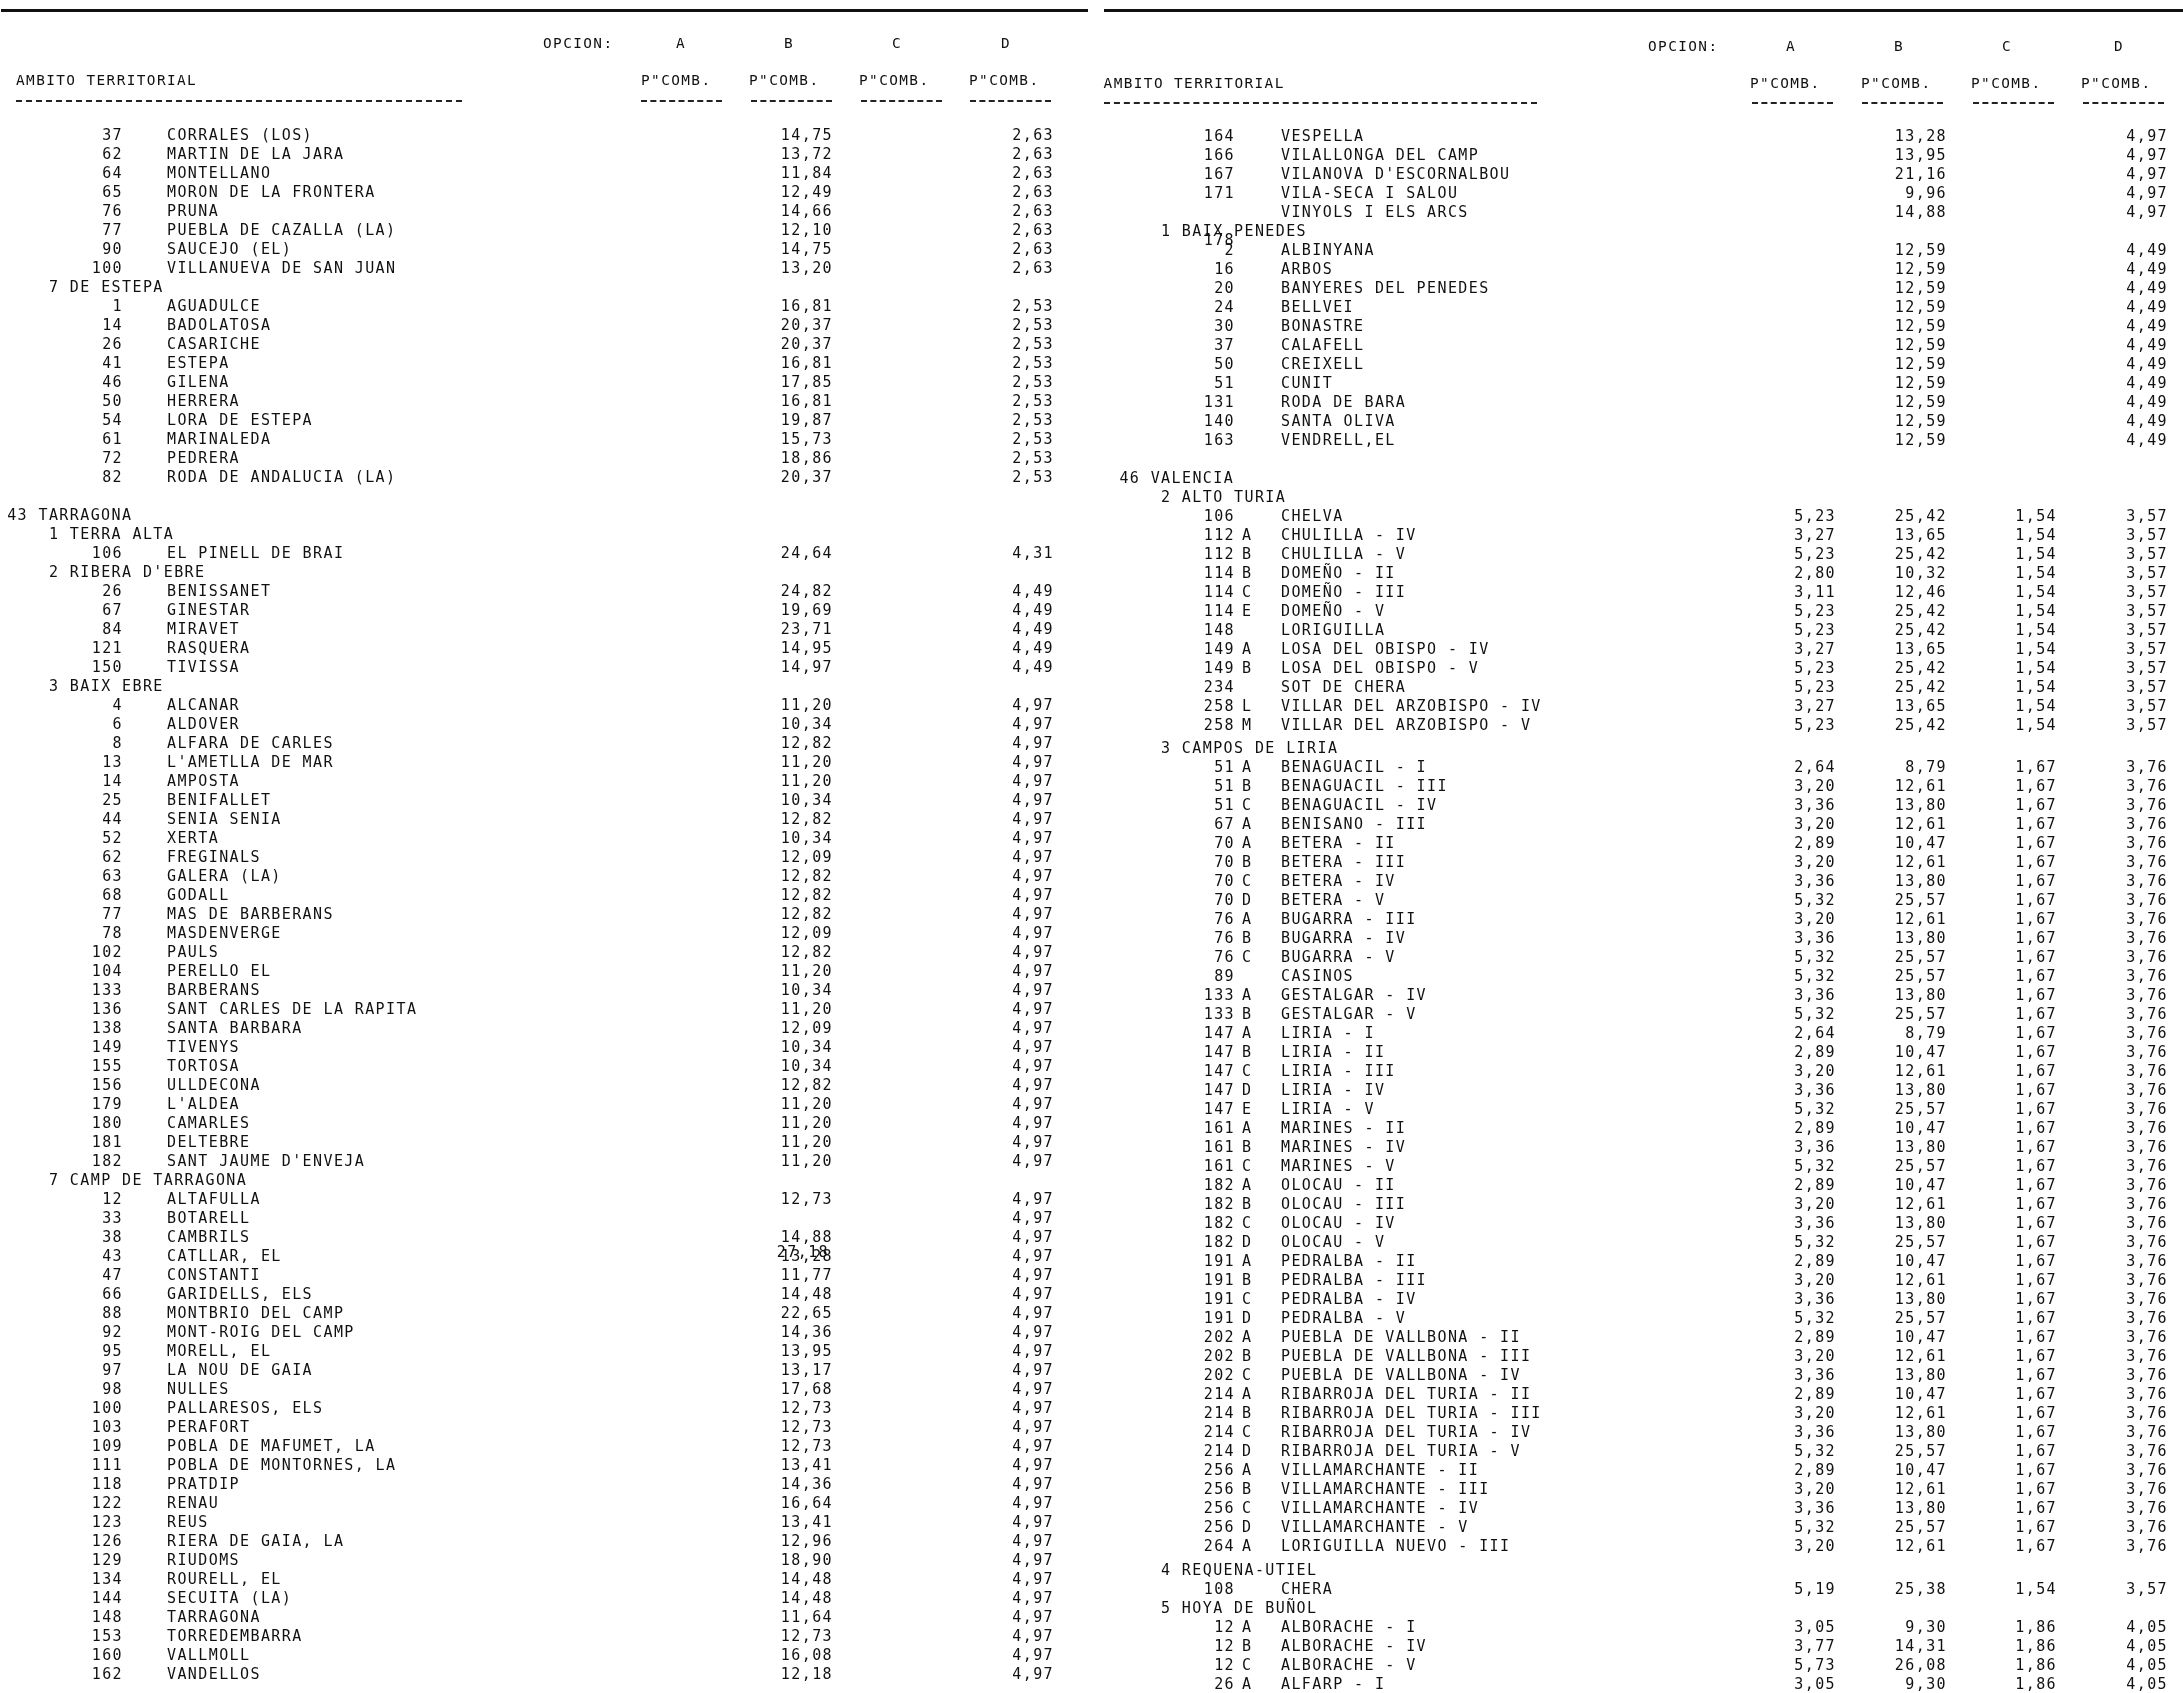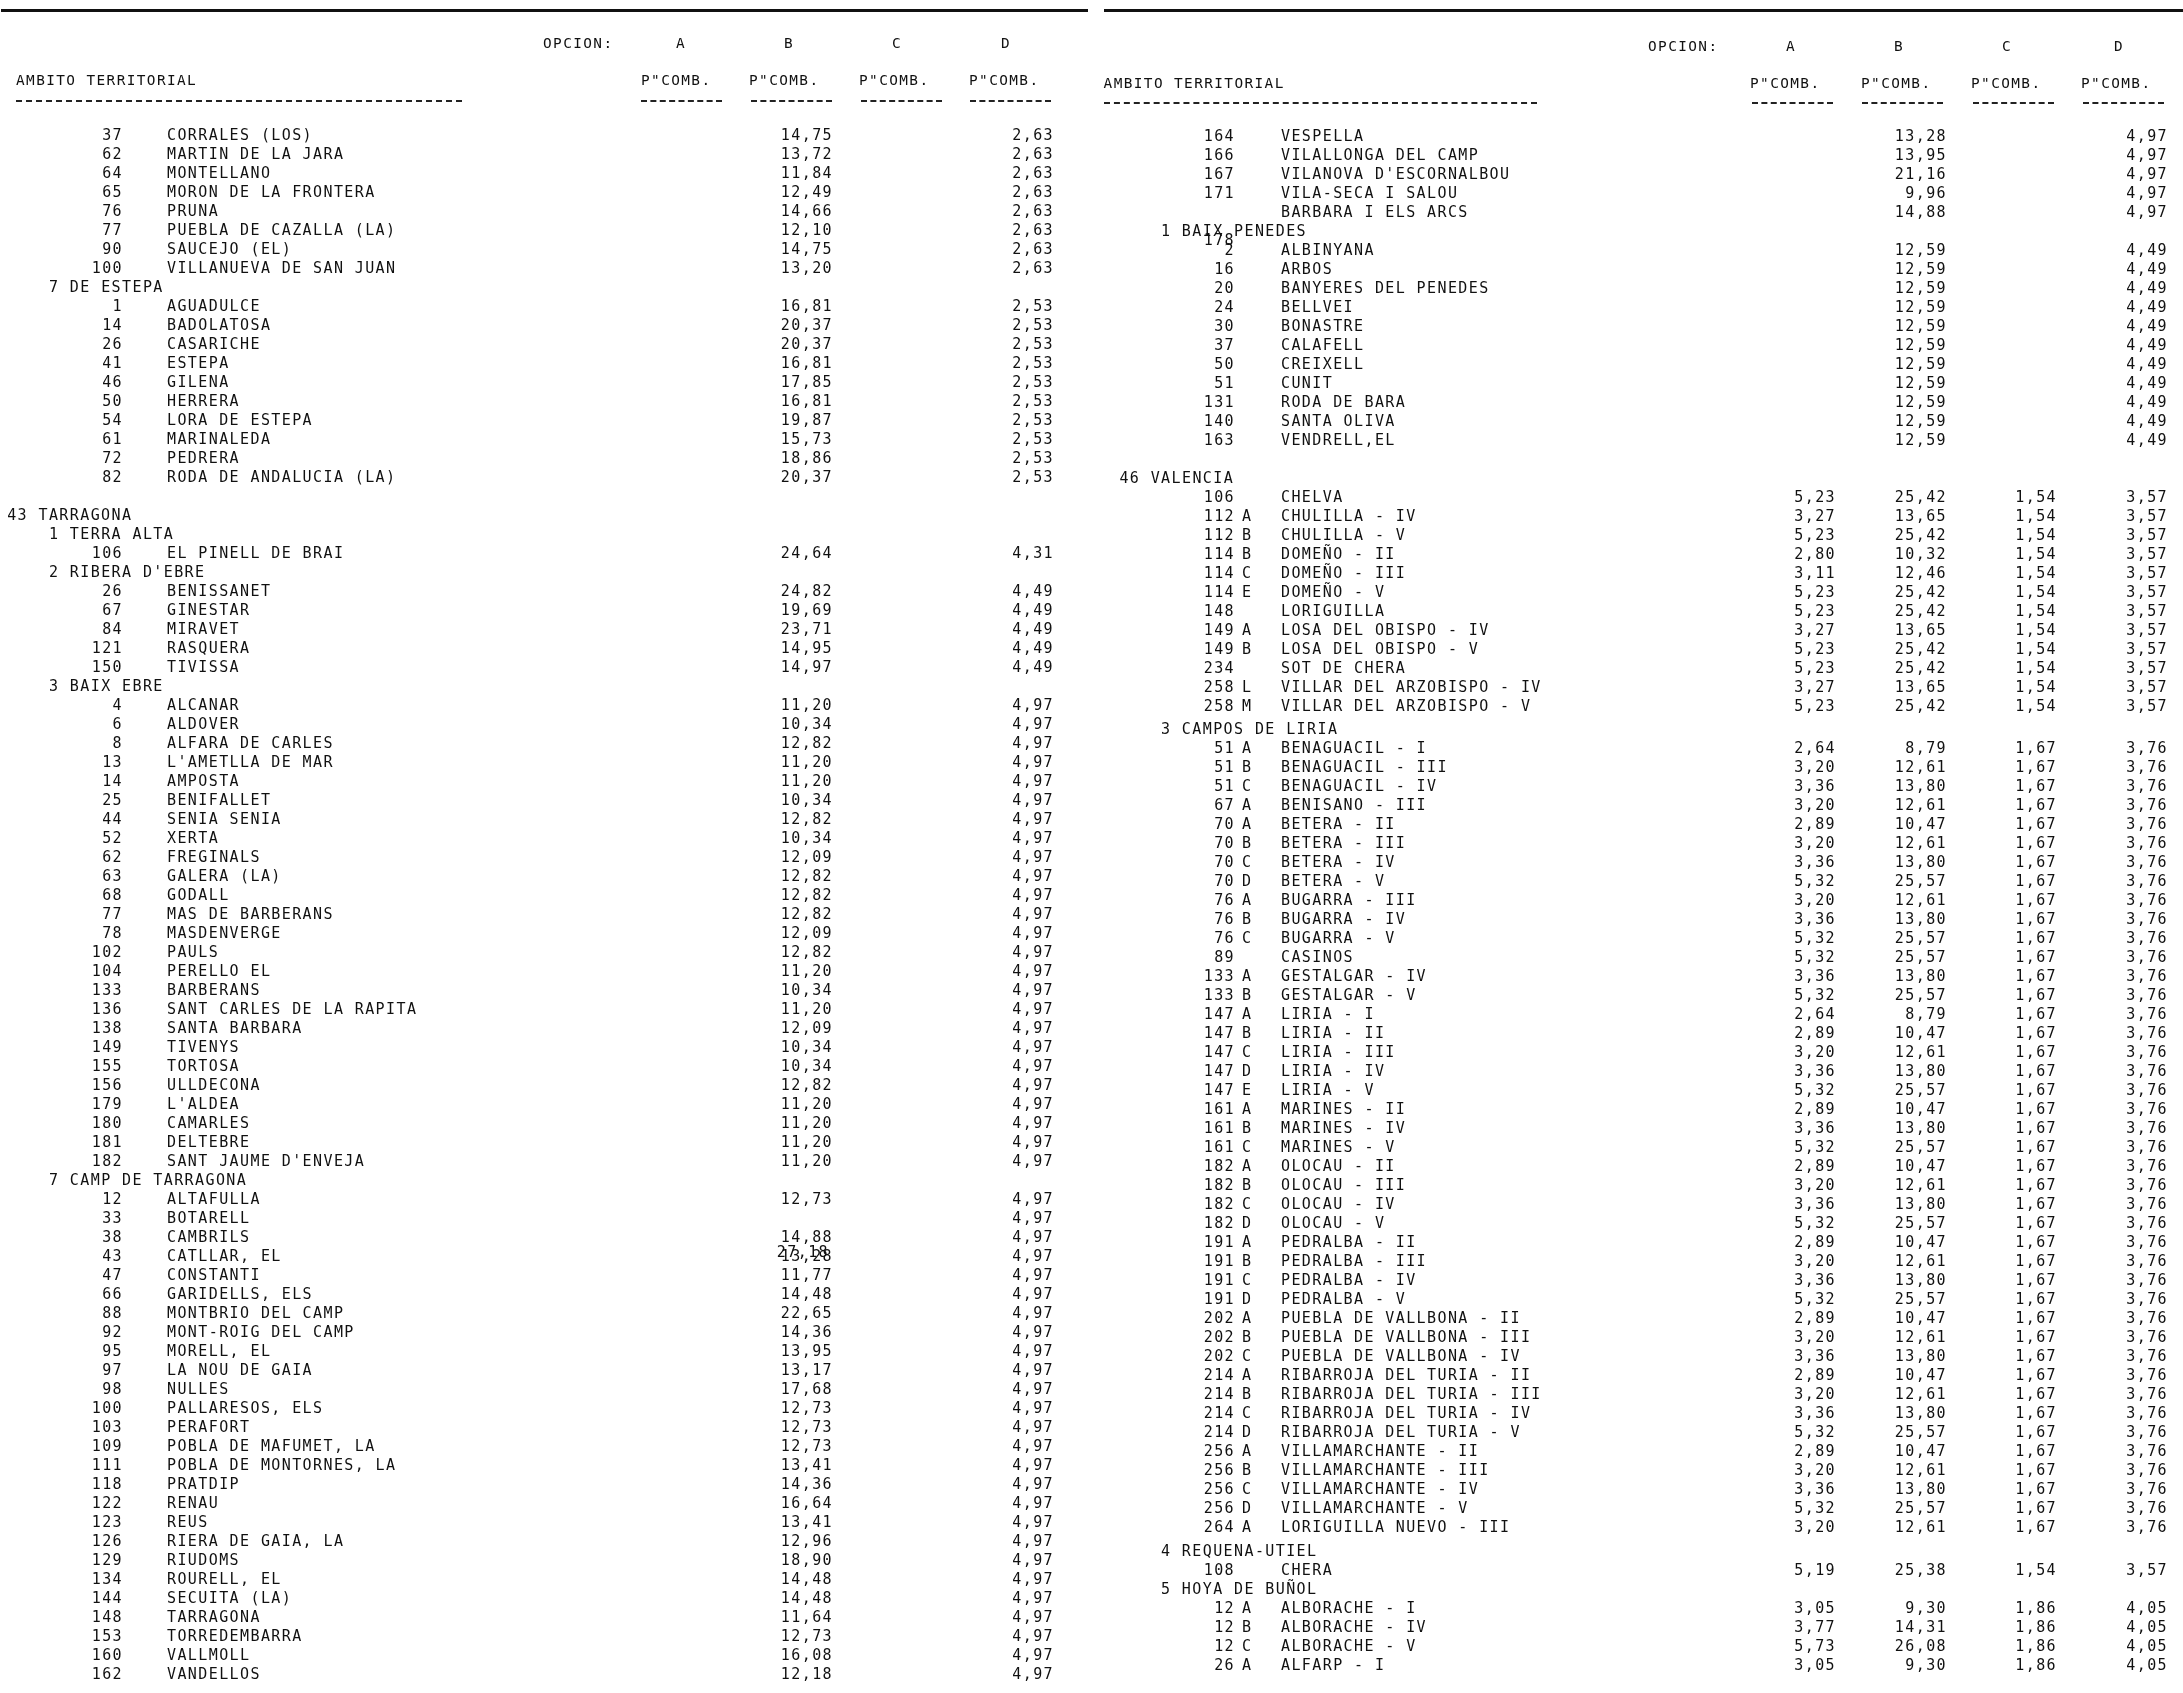--- a/index.html
+++ b/index.html
@@ -153,35 +153,36 @@
   <div class="dash" style="left:660px;top:102px;width:81px;"></div>
   <div class="dash" style="left:770px;top:102px;width:81px;"></div>
   <div class="dash" style="left:881px;top:102px;width:81px;"></div>
   <div class="dash" style="left:991px;top:102px;width:81px;"></div>
 
   <div class="rows" id="right-rows" style="top:127px;">
       <div class="row"><span class="code" style="left: 56px;">164</span><span class="sfx" style="left: 150px;"></span><span class="name" style="left: 189px;">VESPELLA</span><span class="num" style="left: 650px;"></span><span class="num" style="left: 761px;">13,28</span><span class="num" style="left: 871px;"></span><span class="num" style="left: 982px;">4,97</span></div>
       <div class="row"><span class="code" style="left: 56px;">166</span><span class="sfx" style="left: 150px;"></span><span class="name" style="left: 189px;">VILALLONGA DEL CAMP</span><span class="num" style="left: 650px;"></span><span class="num" style="left: 761px;">13,95</span><span class="num" style="left: 871px;"></span><span class="num" style="left: 982px;">4,97</span></div>
       <div class="row"><span class="code" style="left: 56px;">167</span><span class="sfx" style="left: 150px;"></span><span class="name" style="left: 189px;">VILANOVA D'ESCORNALBOU</span><span class="num" style="left: 650px;"></span><span class="num" style="left: 761px;">21,16</span><span class="num" style="left: 871px;"></span><span class="num" style="left: 982px;">4,97</span></div>
       <div class="row"><span class="code" style="left: 56px;">171</span><span class="sfx" style="left: 150px;"></span><span class="name" style="left: 189px;">VILA-SECA I SALOU</span><span class="num" style="left: 650px;"></span><span class="num" style="left: 761px;">9,96</span><span class="num" style="left: 871px;"></span><span class="num" style="left: 982px;">4,97</span></div>
-      <div class="row"><span class="code" style="left: 56px; margin-top: 28px;">178</span><span class="sfx" style="left: 150px;"></span><span class="name" style="left: 189px;">BARBARA I ELS ARCS</span><span class="num" style="left: 650px;"></span><span class="num" style="left: 761px;">14,88</span><span class="num" style="left: 871px;"></span><span class="num" style="left: 982px;">4,97</span></div>
+      <div class="row"><span class="code" style="left: 56px; margin-top: 28px;">178</span><span class="sfx" style="left: 150px;"></span><span class="name" style="left: 189px;">VINYOLS I ELS ARCS</span><span class="num" style="left: 650px;"></span><span class="num" style="left: 761px;">14,88</span><span class="num" style="left: 871px;"></span><span class="num" style="left: 982px;">4,97</span></div>
       <div class="row"><span class="group" style="left: 69px;">1 BAIX PENEDES</span></div>
       <div class="row"><span class="code" style="left: 56px;">2</span><span class="sfx" style="left: 150px;"></span><span class="name" style="left: 189px;">ALBINYANA</span><span class="num" style="left: 650px;"></span><span class="num" style="left: 761px;">12,59</span><span class="num" style="left: 871px;"></span><span class="num" style="left: 982px;">4,49</span></div>
       <div class="row"><span class="code" style="left: 56px;">16</span><span class="sfx" style="left: 150px;"></span><span class="name" style="left: 189px;">ARBOS</span><span class="num" style="left: 650px;"></span><span class="num" style="left: 761px;">12,59</span><span class="num" style="left: 871px;"></span><span class="num" style="left: 982px;">4,49</span></div>
       <div class="row"><span class="code" style="left: 56px;">20</span><span class="sfx" style="left: 150px;"></span><span class="name" style="left: 189px;">BANYERES DEL PENEDES</span><span class="num" style="left: 650px;"></span><span class="num" style="left: 761px;">12,59</span><span class="num" style="left: 871px;"></span><span class="num" style="left: 982px;">4,49</span></div>
       <div class="row"><span class="code" style="left: 56px;">24</span><span class="sfx" style="left: 150px;"></span><span class="name" style="left: 189px;">BELLVEI</span><span class="num" style="left: 650px;"></span><span class="num" style="left: 761px;">12,59</span><span class="num" style="left: 871px;"></span><span class="num" style="left: 982px;">4,49</span></div>
       <div class="row"><span class="code" style="left: 56px;">30</span><span class="sfx" style="left: 150px;"></span><span class="name" style="left: 189px;">BONASTRE</span><span class="num" style="left: 650px;"></span><span class="num" style="left: 761px;">12,59</span><span class="num" style="left: 871px;"></span><span class="num" style="left: 982px;">4,49</span></div>
       <div class="row"><span class="code" style="left: 56px;">37</span><span class="sfx" style="left: 150px;"></span><span class="name" style="left: 189px;">CALAFELL</span><span class="num" style="left: 650px;"></span><span class="num" style="left: 761px;">12,59</span><span class="num" style="left: 871px;"></span><span class="num" style="left: 982px;">4,49</span></div>
       <div class="row"><span class="code" style="left: 56px;">50</span><span class="sfx" style="left: 150px;"></span><span class="name" style="left: 189px;">CREIXELL</span><span class="num" style="left: 650px;"></span><span class="num" style="left: 761px;">12,59</span><span class="num" style="left: 871px;"></span><span class="num" style="left: 982px;">4,49</span></div>
       <div class="row"><span class="code" style="left: 56px;">51</span><span class="sfx" style="left: 150px;"></span><span class="name" style="left: 189px;">CUNIT</span><span class="num" style="left: 650px;"></span><span class="num" style="left: 761px;">12,59</span><span class="num" style="left: 871px;"></span><span class="num" style="left: 982px;">4,49</span></div>
       <div class="row"><span class="code" style="left: 56px;">131</span><span class="sfx" style="left: 150px;"></span><span class="name" style="left: 189px;">RODA DE BARA</span><span class="num" style="left: 650px;"></span><span class="num" style="left: 761px;">12,59</span><span class="num" style="left: 871px;"></span><span class="num" style="left: 982px;">4,49</span></div>
       <div class="row"><span class="code" style="left: 56px;">140</span><span class="sfx" style="left: 150px;"></span><span class="name" style="left: 189px;">SANTA OLIVA</span><span class="num" style="left: 650px;"></span><span class="num" style="left: 761px;">12,59</span><span class="num" style="left: 871px;"></span><span class="num" style="left: 982px;">4,49</span></div>
       <div class="row"><span class="code" style="left: 56px;">163</span><span class="sfx" style="left: 150px;"></span><span class="name" style="left: 189px;">VENDRELL,EL</span><span class="num" style="left: 650px;"></span><span class="num" style="left: 761px;">12,59</span><span class="num" style="left: 871px;"></span><span class="num" style="left: 982px;">4,49</span></div>
       <div class="row spacer"></div>
       <div class="row"><span class="group" style="left: 27.4px;">46 VALENCIA</span></div>
+      <div class="row"><span class="group" style="left: 69px;">2 ALTO TURIA</span></div>
       <div class="row"><span class="code" style="left: 56px;">106</span><span class="sfx" style="left: 150px;"></span><span class="name" style="left: 189px;">CHELVA</span><span class="num" style="left: 650px;">5,23</span><span class="num" style="left: 761px;">25,42</span><span class="num" style="left: 871px;">1,54</span><span class="num" style="left: 982px;">3,57</span></div>
       <div class="row"><span class="code" style="left: 56px;">112</span><span class="sfx" style="left: 150px;">A</span><span class="name" style="left: 189px;">CHULILLA - IV</span><span class="num" style="left: 650px;">3,27</span><span class="num" style="left: 761px;">13,65</span><span class="num" style="left: 871px;">1,54</span><span class="num" style="left: 982px;">3,57</span></div>
       <div class="row"><span class="code" style="left: 56px;">112</span><span class="sfx" style="left: 150px;">B</span><span class="name" style="left: 189px;">CHULILLA - V</span><span class="num" style="left: 650px;">5,23</span><span class="num" style="left: 761px;">25,42</span><span class="num" style="left: 871px;">1,54</span><span class="num" style="left: 982px;">3,57</span></div>
       <div class="row"><span class="code" style="left: 56px;">114</span><span class="sfx" style="left: 150px;">B</span><span class="name" style="left: 189px;">DOMEÑO - II</span><span class="num" style="left: 650px;">2,80</span><span class="num" style="left: 761px;">10,32</span><span class="num" style="left: 871px;">1,54</span><span class="num" style="left: 982px;">3,57</span></div>
       <div class="row"><span class="code" style="left: 56px;">114</span><span class="sfx" style="left: 150px;">C</span><span class="name" style="left: 189px;">DOMEÑO - III</span><span class="num" style="left: 650px;">3,11</span><span class="num" style="left: 761px;">12,46</span><span class="num" style="left: 871px;">1,54</span><span class="num" style="left: 982px;">3,57</span></div>
       <div class="row"><span class="code" style="left: 56px;">114</span><span class="sfx" style="left: 150px;">E</span><span class="name" style="left: 189px;">DOMEÑO - V</span><span class="num" style="left: 650px;">5,23</span><span class="num" style="left: 761px;">25,42</span><span class="num" style="left: 871px;">1,54</span><span class="num" style="left: 982px;">3,57</span></div>
       <div class="row"><span class="code" style="left: 56px;">148</span><span class="sfx" style="left: 150px;"></span><span class="name" style="left: 189px;">LORIGUILLA</span><span class="num" style="left: 650px;">5,23</span><span class="num" style="left: 761px;">25,42</span><span class="num" style="left: 871px;">1,54</span><span class="num" style="left: 982px;">3,57</span></div>
       <div class="row"><span class="code" style="left: 56px;">149</span><span class="sfx" style="left: 150px;">A</span><span class="name" style="left: 189px;">LOSA DEL OBISPO - IV</span><span class="num" style="left: 650px;">3,27</span><span class="num" style="left: 761px;">13,65</span><span class="num" style="left: 871px;">1,54</span><span class="num" style="left: 982px;">3,57</span></div>
       <div class="row"><span class="code" style="left: 56px;">149</span><span class="sfx" style="left: 150px;">B</span><span class="name" style="left: 189px;">LOSA DEL OBISPO - V</span><span class="num" style="left: 650px;">5,23</span><span class="num" style="left: 761px;">25,42</span><span class="num" style="left: 871px;">1,54</span><span class="num" style="left: 982px;">3,57</span></div>
       <div class="row"><span class="code" style="left: 56px;">234</span><span class="sfx" style="left: 150px;"></span><span class="name" style="left: 189px;">SOT DE CHERA</span><span class="num" style="left: 650px;">5,23</span><span class="num" style="left: 761px;">25,42</span><span class="num" style="left: 871px;">1,54</span><span class="num" style="left: 982px;">3,57</span></div>

